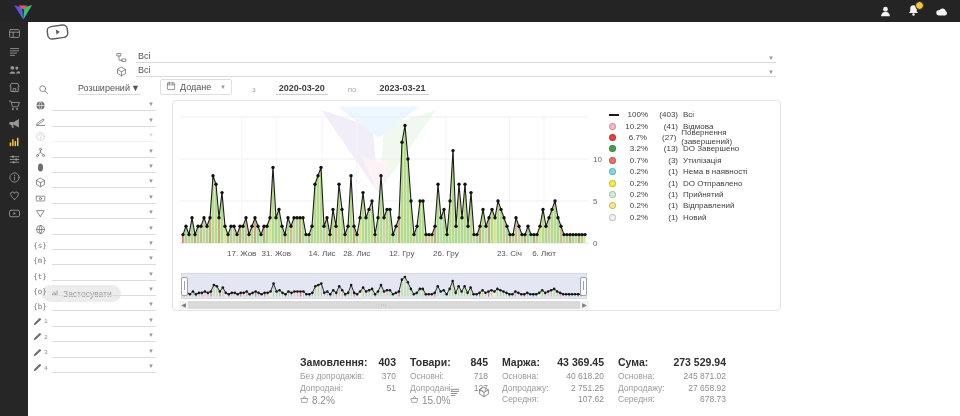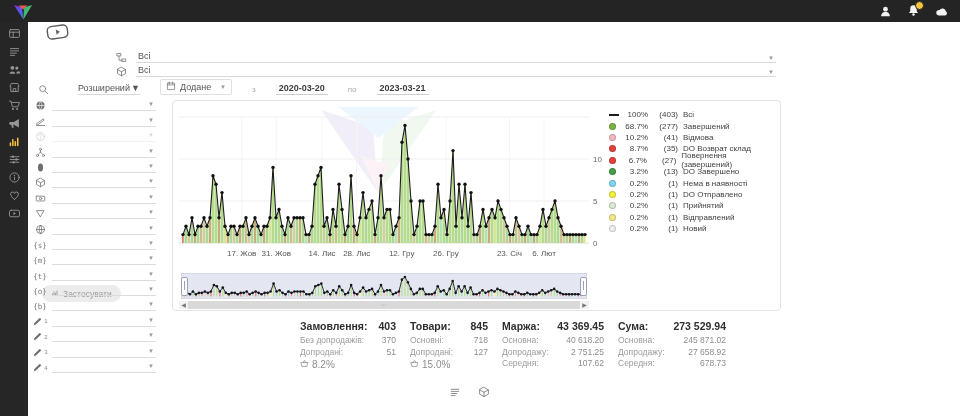--- a/index.html
+++ b/index.html
@@ -61,21 +61,21 @@
   .lg-cnt{width:26px;text-align:right;margin-right:5px;}
   .navwrap{position:absolute;left:8px;top:172px;width:406px;height:26px;background:#e4e7f2;border:1px solid #d3d7e6;box-sizing:border-box;}
   .nav-handle{position:absolute;top:3px;width:5px;height:17px;background:#fff;border:1px solid #9aa0b5;border-radius:2px;cursor:ew-resize;}
   .nav-handle i{display:block;width:1px;height:9px;background:#9aa0b5;margin:3px auto 0;}
   .hscroll{position:absolute;left:6px;top:200px;width:410px;height:8px;background:#f2f2f2;display:flex;align-items:center;}
   .hs-arrow{width:9px;font-size:6px;color:#7a7a7a;text-align:center;cursor:pointer;line-height:8px;}
   .hs-thumb{flex:1;height:8px;background:#d9d9d9;border-radius:1px;position:relative;cursor:grab;}
   .hs-grip{position:absolute;left:50%;top:1px;transform:translateX(-50%);font-size:6px;color:#8f8f8f;letter-spacing:1px;line-height:6px;}
   
   .stats{position:absolute;left:300px;top:320px;display:flex;gap:14px;}
-  .scol{display:flex;flex-direction:column;}
+  .scol{display:flex;flex-direction:column;margin-top:36px;}
   .srow-t{display:flex;justify-content:space-between;font-size:10.5px;font-weight:bold;color:#2e2e2e;margin-bottom:3px;gap:10px;}
   .srow{display:flex;justify-content:space-between;font-size:8.5px;color:#9b9b9b;line-height:11.5px;gap:8px;align-items:center;}
   .srow .v{color:#8d8d8d;}
   .sbadge{display:flex;align-items:center;gap:3px;font-size:10px;color:#8d8d8d;margin-top:1px;}
   .sbadge svg{width:9px;height:9px;color:#777;}
   
   .footic{position:absolute;left:449px;top:386px;display:flex;gap:17px;color:#767676;}
   .footic span{cursor:pointer;display:inline-flex;}
   .footic svg{width:12px;height:12px;}
 </style>
@@ -764,57 +764,49 @@
         <div class="lg-row">
           <span class="lg-sw">
             <span class="lg-line"></span>
           </span>
           <span class="lg-pct">100%</span>
           <span class="lg-cnt">(403)</span>
           <span>Всі</span>
         </div>
         <div class="lg-row">
           <span class="lg-sw">
-            <span class="lg-dot" style="background:#7cb342"></span>
-          </span>
-          <span class="lg-pct">68.7%</span>
-          <span class="lg-cnt">(277)</span>
-          <span>Завершений</span>
-        </div>
-        <div class="lg-row">
-          <span class="lg-sw">
             <span class="lg-dot" style="background:#f4b8c1"></span>
           </span>
           <span class="lg-pct">10.2%</span>
           <span class="lg-cnt">(41)</span>
           <span>Відмова</span>
-        </div>
-        <div class="lg-row">
-          <span class="lg-sw">
-            <span class="lg-dot" style="background:#e5423d"></span>
-          </span>
-          <span class="lg-pct">8.7%</span>
-          <span class="lg-cnt">(35)</span>
-          <span>DO Возврат склад</span>
         </div>
         <div class="lg-row">
           <span class="lg-sw">
             <span class="lg-dot" style="background:#e5423d"></span>
           </span>
           <span class="lg-pct">6.7%</span>
           <span class="lg-cnt">(27)</span>
           <span>Повернення (завершений)</span>
         </div>
         <div class="lg-row">
           <span class="lg-sw">
             <span class="lg-dot" style="background:#43a047"></span>
           </span>
           <span class="lg-pct">3.2%</span>
           <span class="lg-cnt">(13)</span>
           <span>DO Завершено</span>
+        </div>
+        <div class="lg-row">
+          <span class="lg-sw">
+            <span class="lg-dot" style="background:#e57368"></span>
+          </span>
+          <span class="lg-pct">0.7%</span>
+          <span class="lg-cnt">(3)</span>
+          <span>Утилізація</span>
         </div>
         <div class="lg-row">
           <span class="lg-sw">
             <span class="lg-dot" style="background:#7fd6ef"></span>
           </span>
           <span class="lg-pct">0.2%</span>
           <span class="lg-cnt">(1)</span>
           <span>Нема в наявності</span>
         </div>
         <div class="lg-row">

